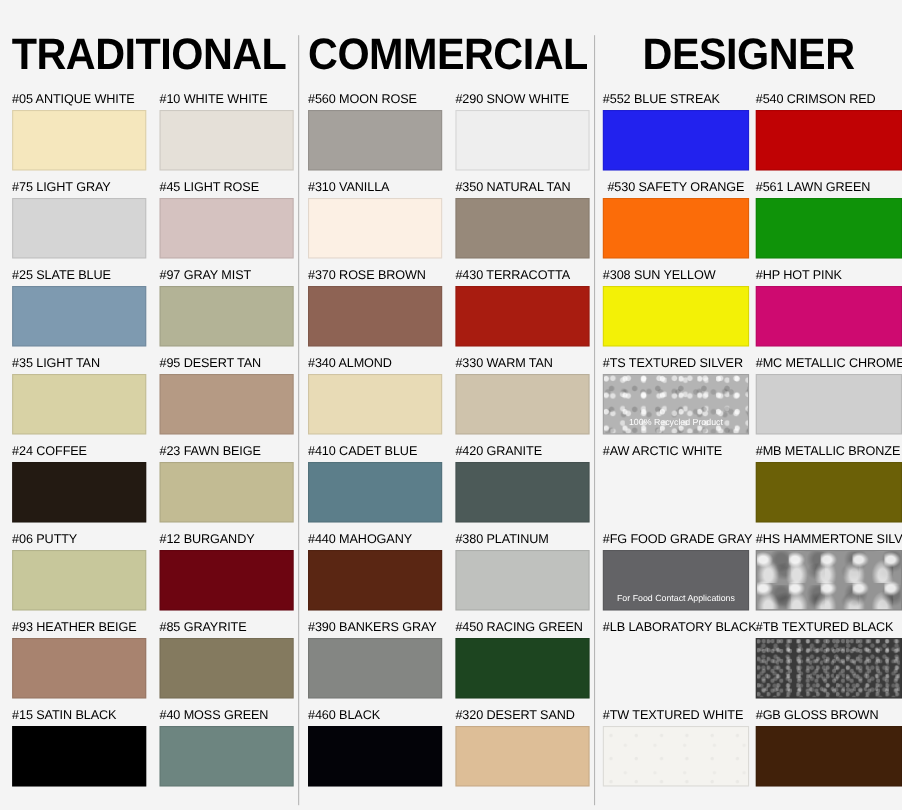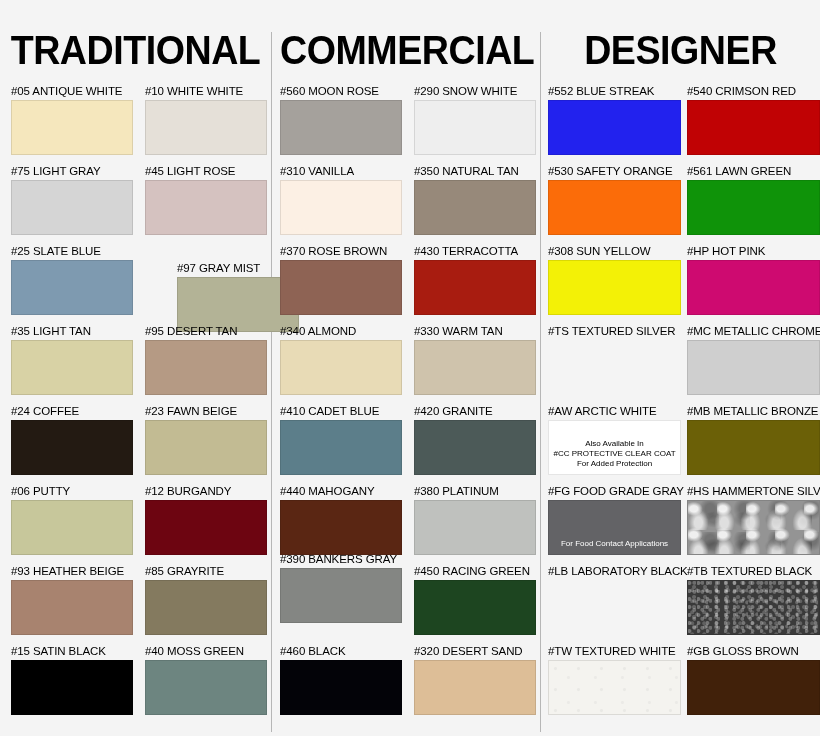--- a/index.html
+++ b/index.html
@@ -164,21 +164,21 @@
           <div class="swatch" style="width: 122px; height: 55px; background: rgb(213, 213, 213);"></div>
         </div>
         <div class="cell" style="left: 145px; top: 80px;">
           <div class="cell-label">#45 LIGHT ROSE</div>
           <div class="swatch" style="width: 122px; height: 55px; background: rgb(213, 194, 192);"></div>
         </div>
         <div class="cell" style="left: 11px; top: 160px;">
           <div class="cell-label">#25 SLATE BLUE</div>
           <div class="swatch" style="width: 122px; height: 55px; background: rgb(126, 154, 176);"></div>
         </div>
-        <div class="cell" style="left: 145px; top: 177px; margin-left: 32px;">
+        <div class="cell" style="left: 145px; top: 160px;">
           <div class="cell-label">#97 GRAY MIST</div>
           <div class="swatch" style="width: 122px; height: 55px; background: rgb(179, 179, 150);"></div>
         </div>
         <div class="cell" style="left: 11px; top: 240px;">
           <div class="cell-label">#35 LIGHT TAN</div>
           <div class="swatch" style="width: 122px; height: 55px; background: rgb(216, 210, 165);"></div>
         </div>
         <div class="cell" style="left: 145px; top: 240px;">
           <div class="cell-label">#95 DESERT TAN</div>
           <div class="swatch" style="width: 122px; height: 55px; background: rgb(181, 154, 132);"></div>
@@ -262,21 +262,21 @@
           <div class="swatch" style="width: 122px; height: 55px; background: rgb(76, 90, 88);"></div>
         </div>
         <div class="cell" style="left: 8px; top: 400px;">
           <div class="cell-label">#440 MAHOGANY</div>
           <div class="swatch" style="width: 122px; height: 55px; background: rgb(90, 38, 19);"></div>
         </div>
         <div class="cell" style="left: 142px; top: 400px;">
           <div class="cell-label">#380 PLATINUM</div>
           <div class="swatch" style="width: 122px; height: 55px; background: rgb(191, 193, 190);"></div>
         </div>
-        <div class="cell" style="left: 8px; top: 468px;">
+        <div class="cell" style="left: 8px; top: 480px;">
           <div class="cell-label">#390 BANKERS GRAY</div>
           <div class="swatch" style="width: 122px; height: 55px; background: rgb(132, 134, 131);"></div>
         </div>
         <div class="cell" style="left: 142px; top: 480px;">
           <div class="cell-label">#450 RACING GREEN</div>
           <div class="swatch" style="width: 122px; height: 55px; background: rgb(29, 69, 32);"></div>
         </div>
         <div class="cell" style="left: 8px; top: 560px;">
           <div class="cell-label">#460 BLACK</div>
           <div class="swatch" style="width: 122px; height: 55px; background: rgb(3, 3, 8);"></div>
@@ -292,52 +292,51 @@
     <div class="col-title">DESIGNER</div>
     <div class="grid">
         <div class="cell" style="left: 7px; top: 0px;">
           <div class="cell-label">#552 BLUE STREAK</div>
           <div class="swatch" style="width: 133px; height: 55px; background: rgb(34, 34, 238);"></div>
         </div>
         <div class="cell" style="left: 146px; top: 0px;">
           <div class="cell-label">#540 CRIMSON RED</div>
           <div class="swatch" style="width: 133px; height: 55px; background: rgb(192, 2, 4);"></div>
         </div>
-        <div class="cell" style="left: 7px; top: 80px;">
+        <div class="cell" style="left: 7px; top: 80px; text-align: center;">
           <div class="cell-label">#530 SAFETY ORANGE</div>
           <div class="swatch" style="width: 133px; height: 55px; background: rgb(251, 108, 9);"></div>
         </div>
         <div class="cell" style="left: 146px; top: 80px;">
           <div class="cell-label">#561 LAWN GREEN</div>
           <div class="swatch" style="width: 133px; height: 55px; background: rgb(15, 147, 9);"></div>
         </div>
         <div class="cell" style="left: 7px; top: 160px;">
           <div class="cell-label">#308 SUN YELLOW</div>
           <div class="swatch" style="width: 133px; height: 55px; background: rgb(243, 241, 6);"></div>
         </div>
         <div class="cell" style="left: 146px; top: 160px;">
           <div class="cell-label">#HP HOT PINK</div>
           <div class="swatch" style="width: 133px; height: 55px; background: rgb(206, 10, 112);"></div>
         </div>
         <div class="cell" style="left: 7px; top: 240px;">
           <div class="cell-label">#TS TEXTURED SILVER</div>
+          <div class="swatch" style="width: 133px; height: 55px; background: rgb(180, 180, 180);">
+            <div class="tex tex-silver"></div>
+            <div class="swatch-note bottom" style="color: rgb(255, 255, 255);">
+              <span class="note-line">100% Recycled Product</span>
+            </div>
+          </div>
         </div>
         <div class="cell" style="left: 146px; top: 240px;">
           <div class="cell-label">#MC METALLIC CHROME</div>
           <div class="swatch" style="width: 133px; height: 55px; background: rgb(207, 207, 207);"></div>
         </div>
         <div class="cell" style="left: 7px; top: 320px;">
           <div class="cell-label">#AW ARCTIC WHITE</div>
-          <div class="swatch" style="width: 133px; height: 55px; background: rgb(255, 255, 255);">
-            <div class="swatch-note center" style="color: rgb(0, 0, 0);">
-              <span class="note-line">Also Available In</span>
-              <span class="note-line">#CC PROTECTIVE CLEAR COAT</span>
-              <span class="note-line">For Added Protection</span>
-            </div>
-          </div>
         </div>
         <div class="cell" style="left: 146px; top: 320px;">
           <div class="cell-label">#MB METALLIC BRONZE</div>
           <div class="swatch" style="width: 133px; height: 55px; background: rgb(107, 96, 7);"></div>
         </div>
         <div class="cell" style="left: 7px; top: 400px;">
           <div class="cell-label">#FG FOOD GRADE GRAY</div>
           <div class="swatch" style="width: 133px; height: 55px; background: rgb(99, 99, 102);">
             <div class="swatch-note bottom" style="color: rgb(255, 255, 255);">
               <span class="note-line">For Food Contact Applications</span>

